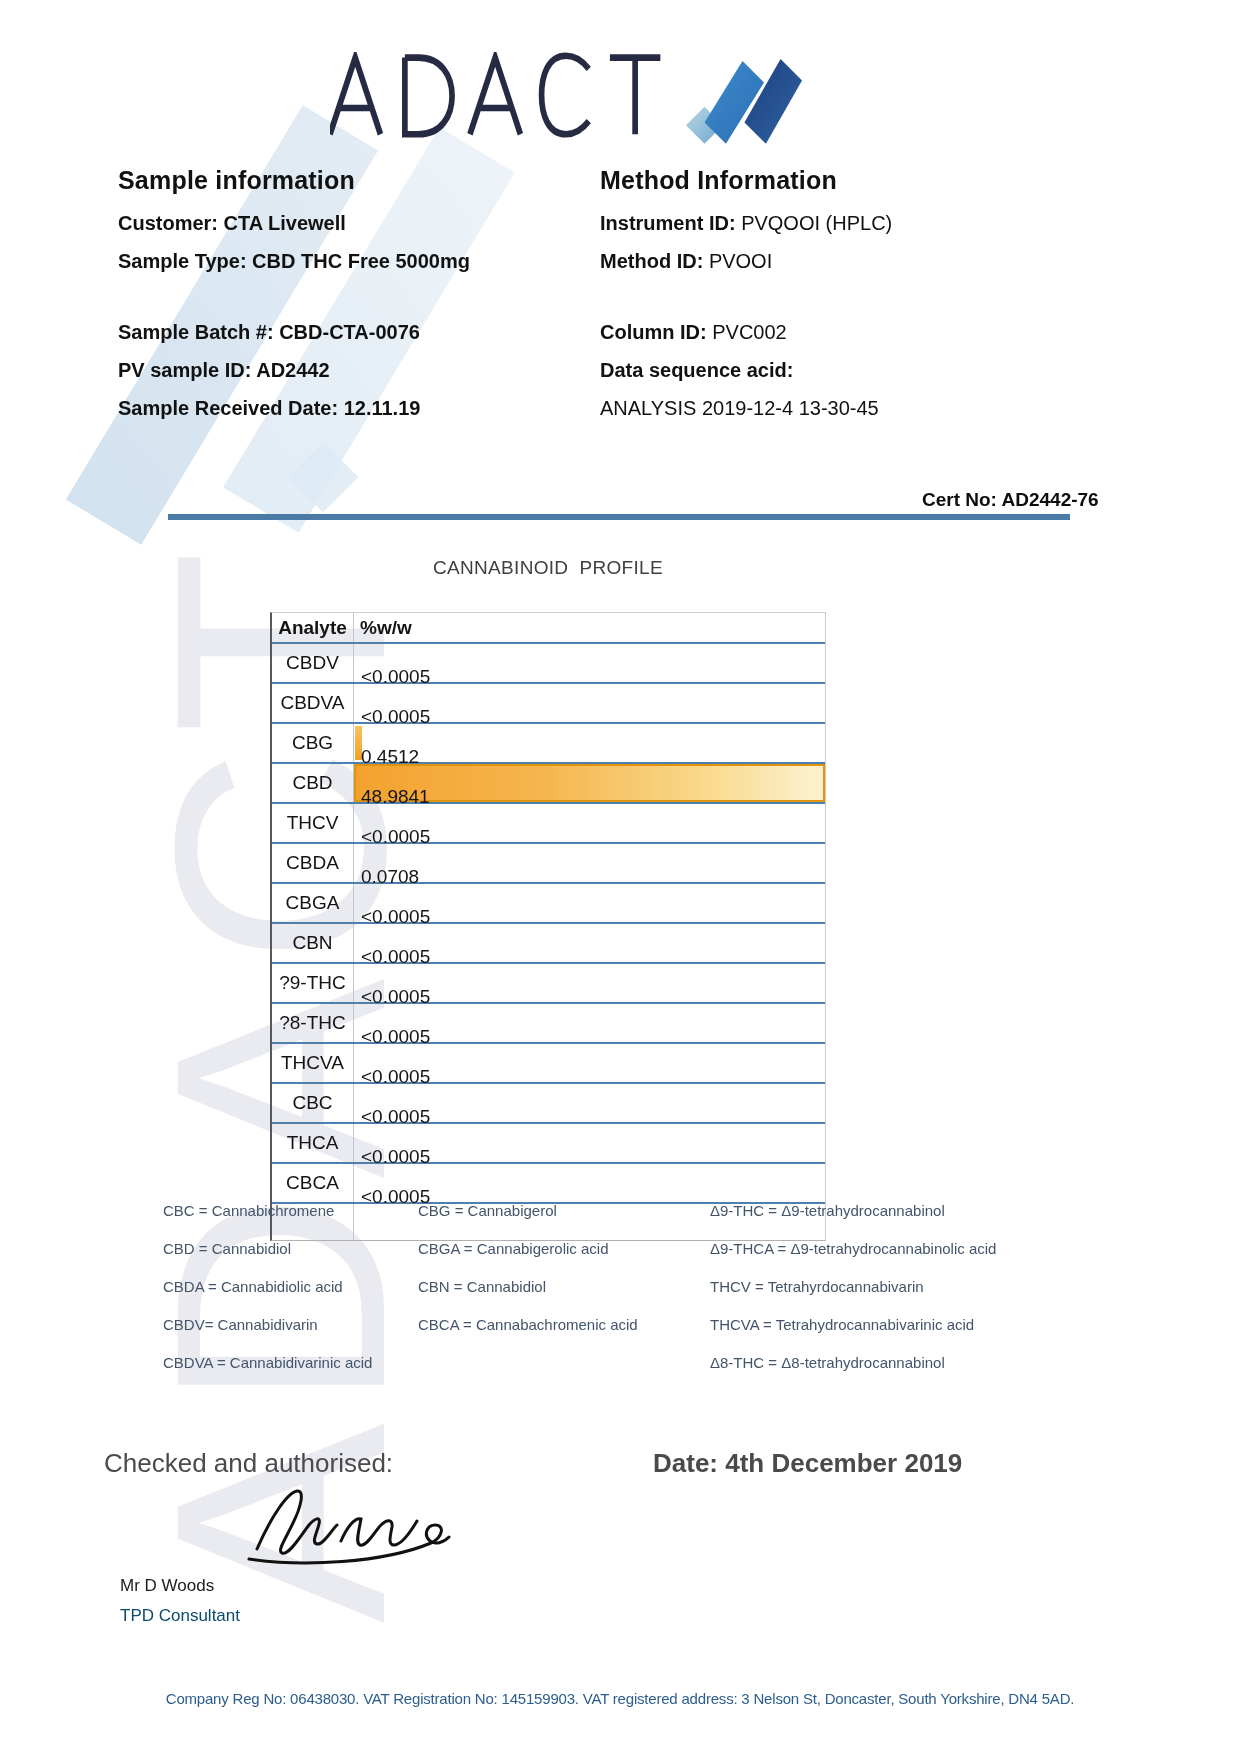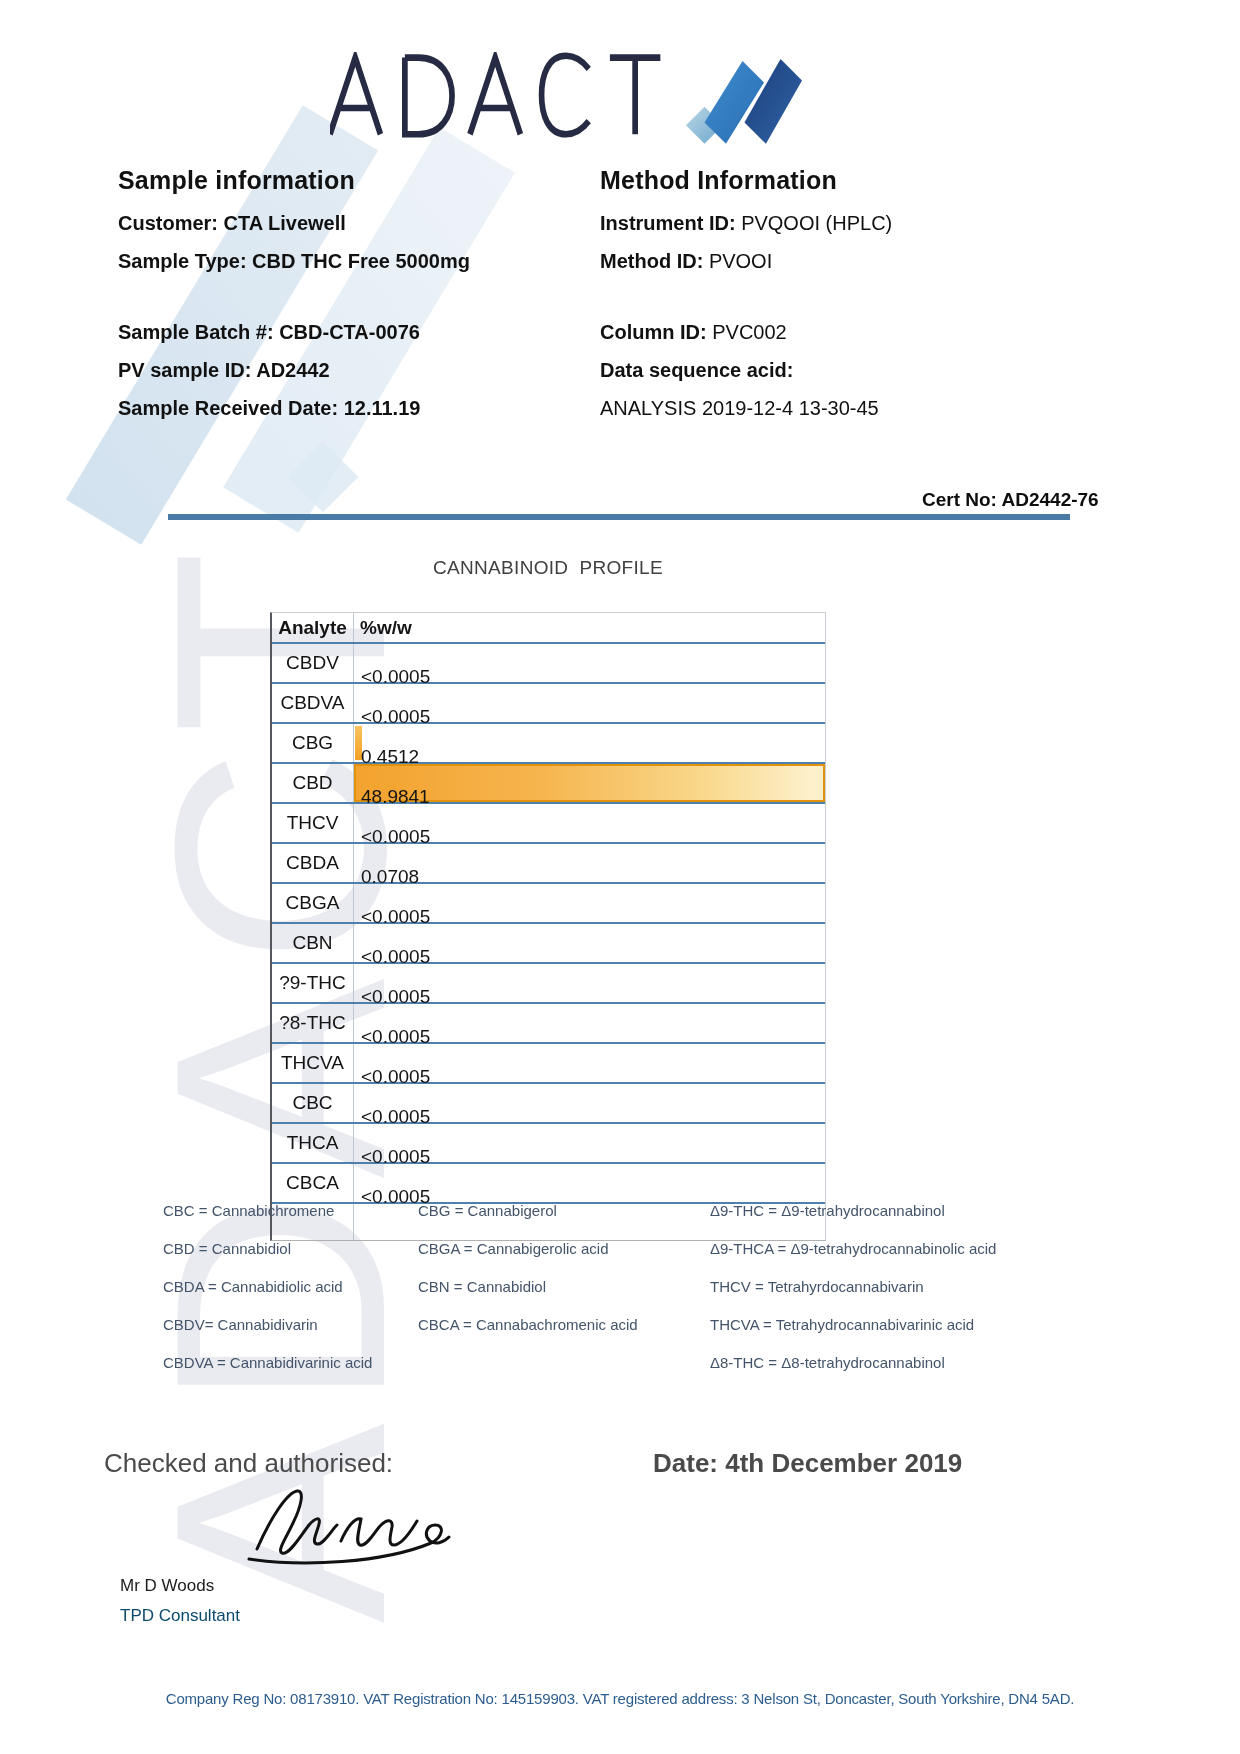--- a/index.html
+++ b/index.html
@@ -340,15 +340,15 @@
       <g fill="none" stroke="#111" stroke-width="3" stroke-linecap="round">
         <path d="M14,66 C28,34 44,10 54,8 C62,7 58,24 50,40 C42,57 34,68 39,70 C46,73 58,52 66,42 C72,35 78,33 76,41 C74,50 68,60 74,61 C80,62 88,48 94,42"></path>
         <path d="M98,58 C104,44 112,34 118,36 C116,48 112,60 117,62 C124,64 132,48 138,42 C144,36 150,36 149,44 C147,54 145,62 151,62 C159,62 168,48 174,38"></path>
         <path d="M6,76 C60,84 140,80 188,60 C200,54 202,42 192,42 C184,42 180,52 187,58 C192,62 200,60 206,54"></path>
       </g>
     </svg>
   </div>
   <div class="sig-name">Mr D Woods</div>
   <div class="sig-title">TPD Consultant</div>
 
-  <div class="footer">Company Reg No: 08173910. VAT Registration No: 145159903. VAT registered address: 3 Nelson St, Doncaster, South Yorkshire, DN4 5AD.</div>
+  <div class="footer">Company Reg No: 06438030. VAT Registration No: 145159903. VAT registered address: 3 Nelson St, Doncaster, South Yorkshire, DN4 5AD.</div>
 
 </div>
 
 </body></html>

